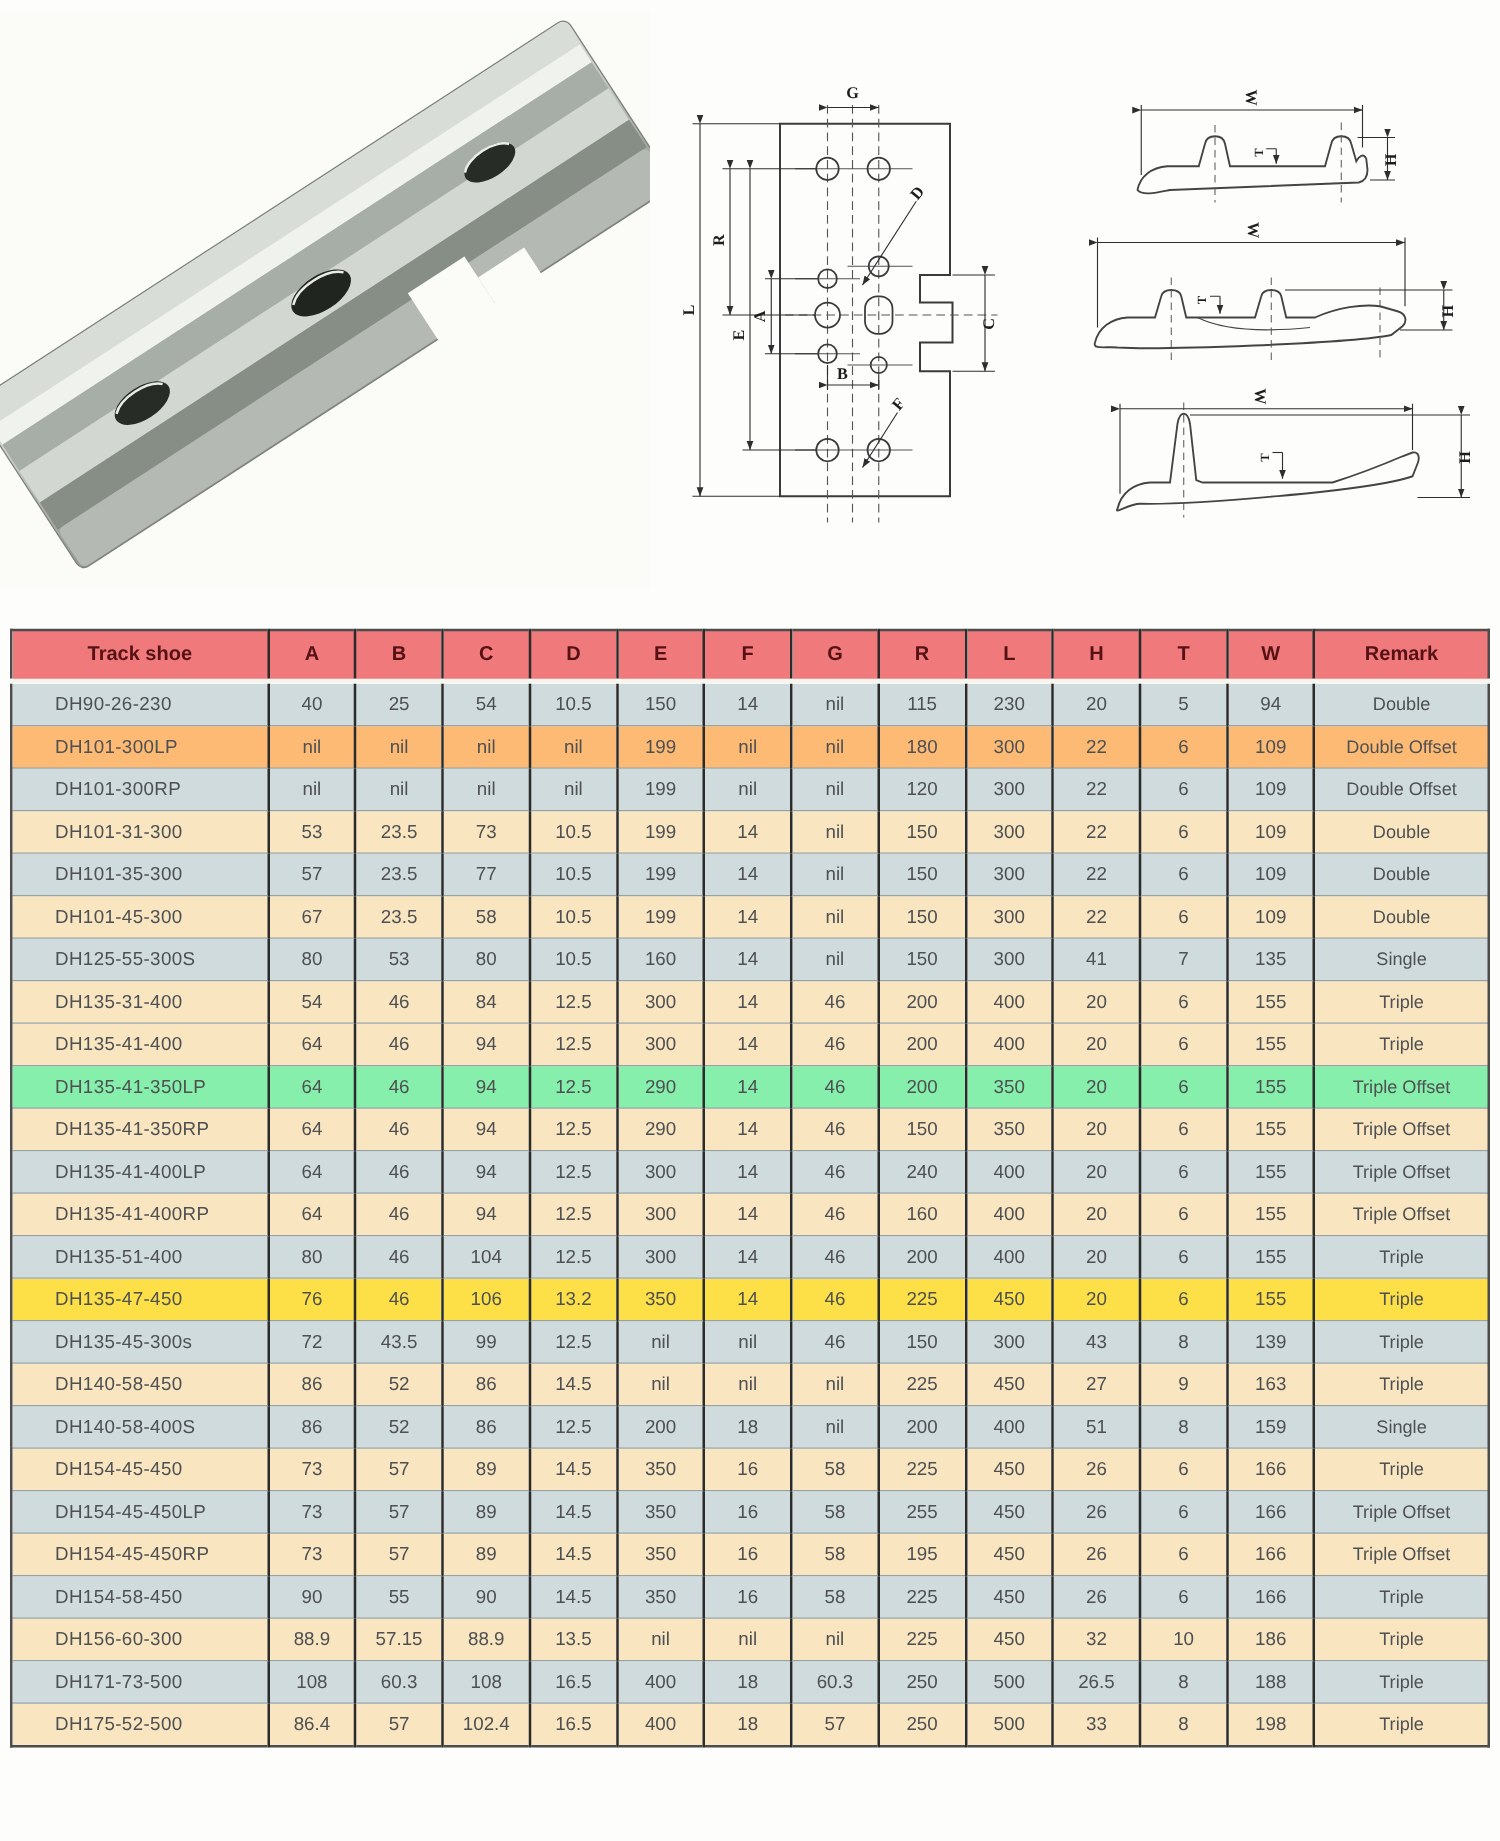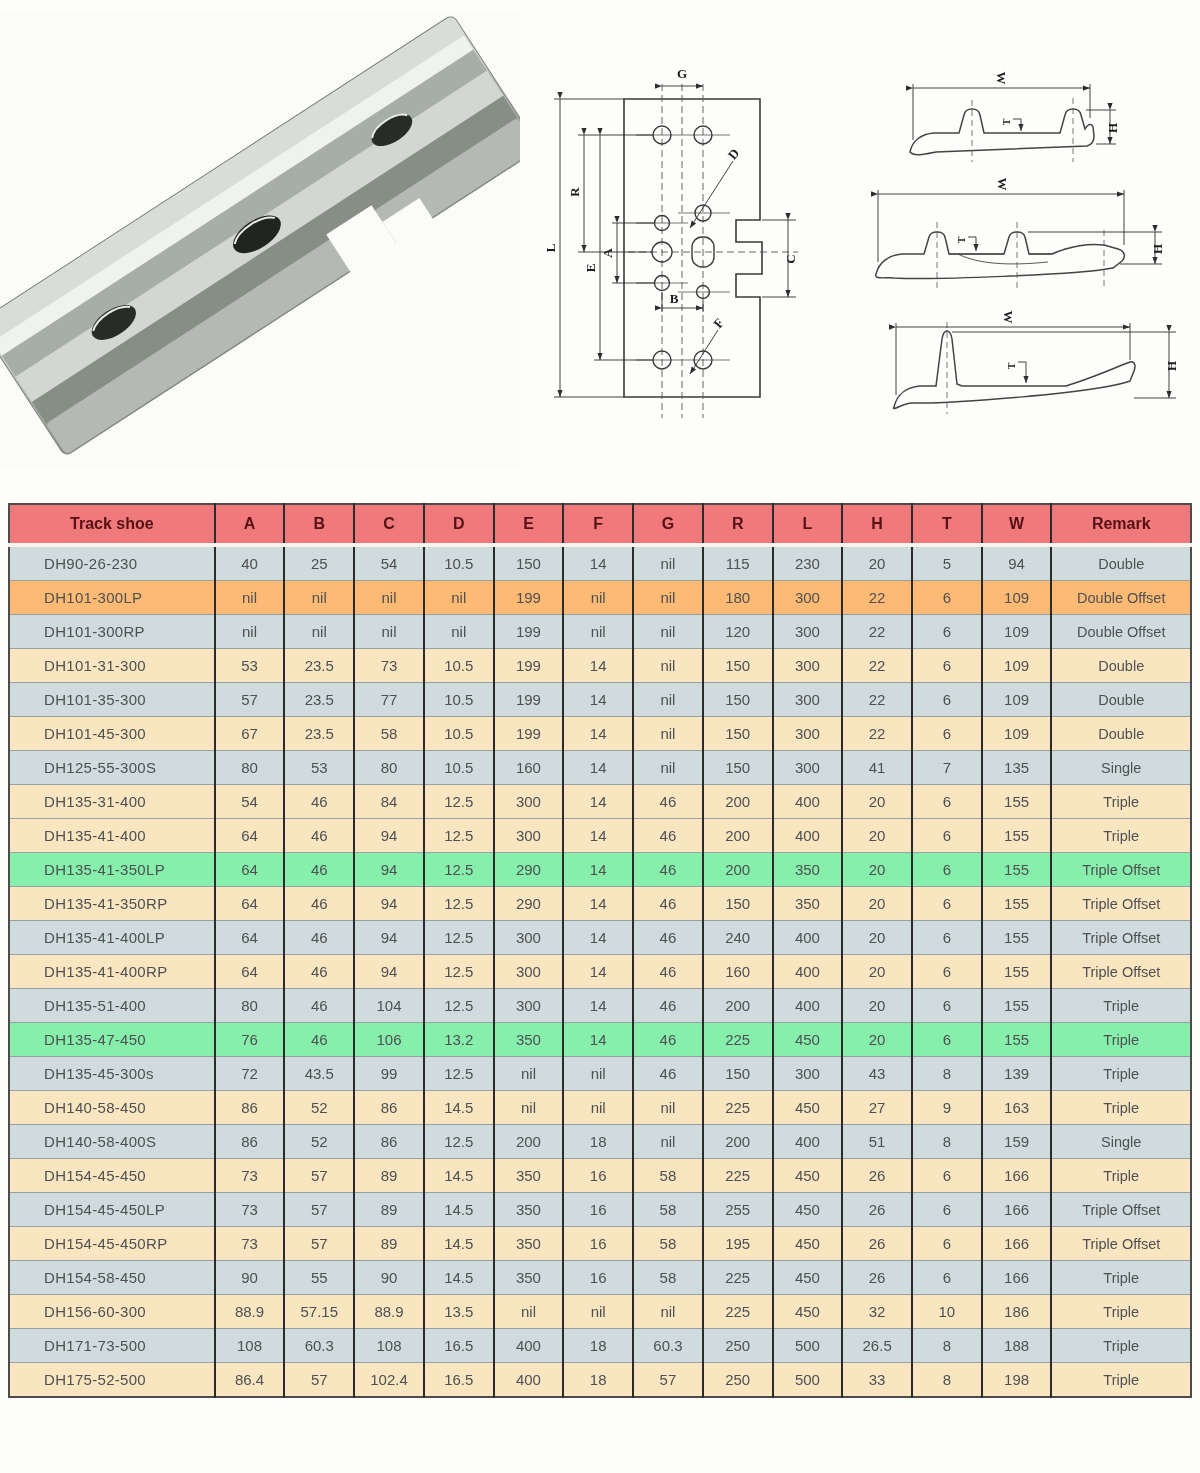--- a/index.html
+++ b/index.html
@@ -470,21 +470,21 @@
           <td>300</td>
           <td>14</td>
           <td>46</td>
           <td>200</td>
           <td>400</td>
           <td>20</td>
           <td>6</td>
           <td>155</td>
           <td class="remark-cell">Triple</td>
         </tr>
-        <tr style="background: #86efac;">
+        <tr style="background: #fde047;">
           <td class="name-cell">DH135-47-450</td>
           <td>76</td>
           <td>46</td>
           <td>106</td>
           <td>13.2</td>
           <td>350</td>
           <td>14</td>
           <td>46</td>
           <td>225</td>
           <td>450</td>

